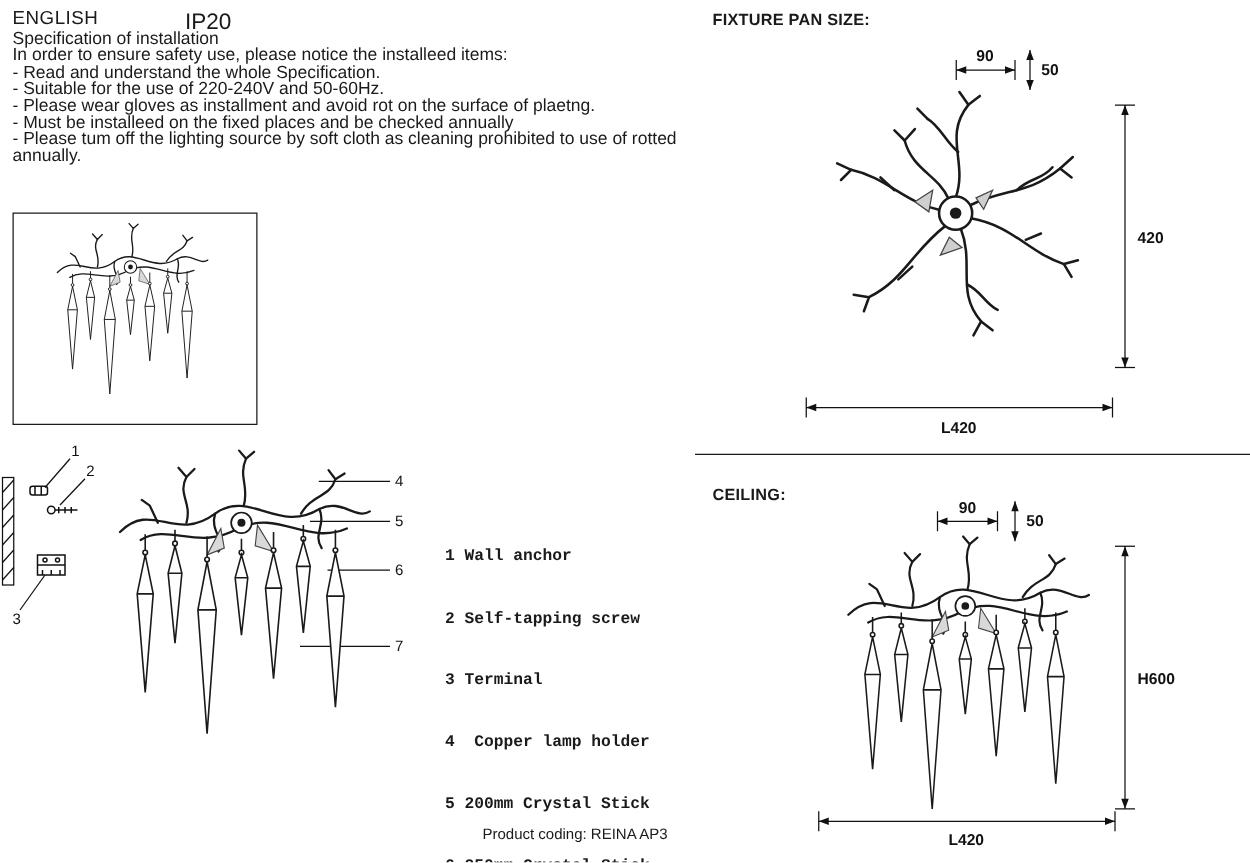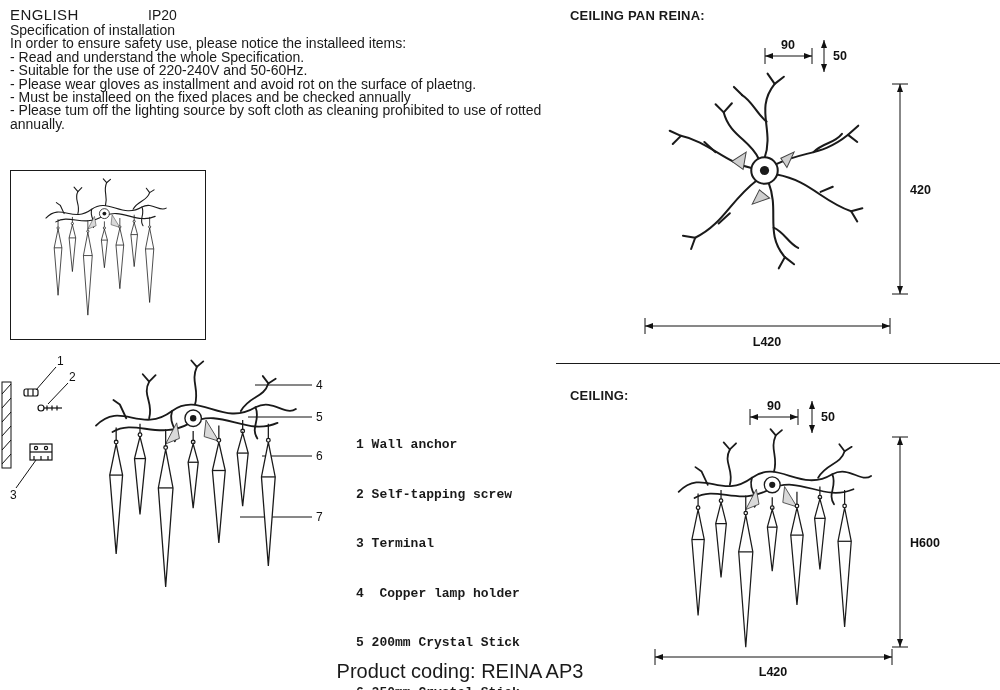--- a/index.html
+++ b/index.html
@@ -1,30 +1,30 @@
 <!DOCTYPE html>
 <html><head>
 <meta charset="utf-8">
 <style>
   * { margin:0; padding:0; box-sizing:border-box; }
   html,body { background:#fff; }
   body { font-family:"Liberation Sans", sans-serif; color:#1a1a1a; }
   .page { position:relative; width:1000px; height:690px; background:#ffffff; overflow:hidden; }
   .abs { position:absolute; }
   .lang-label { left:10px; top:6px; font-size:15px; letter-spacing:.4px; }
-  .ip-label { left:148px; top:7px; font-size:14px; }
+  .ip-label { left:148px; top:7px; font-size:18px; }
   .spec-block { left:10px; top:24px; width:545px; font-size:14px; line-height:13.4px; }
   .product-box { left:10px; top:170px; width:196px; height:170px; border:1px solid #1a1a1a; }
   .parts-list { left:356px; top:404px; font-family:"Liberation Mono", monospace;
                 font-weight:bold; font-size:13px; line-height:16.5px; white-space:pre; }
   .section-title { font-weight:bold; font-size:13px; letter-spacing:.2px; }
   .ceiling-title { left:570px; top:8px; }
   .fixture-title { left:570px; top:388px; }
   .divider { left:556px; top:363px; width:444px; height:0; border-top:1px solid #1a1a1a; }
-  .coding { left:0; top:660px; width:920px; text-align:center; font-size:20px; }
+  .coding { left:0; top:660px; width:920px; text-align:center; font-size:12px; }
   svg { display:block; }
   svg text { font-family:"Liberation Sans", sans-serif; fill:#111; }
   .dim-text { font-size:12.5px; font-weight:bold; }
   .callout-num { font-size:12px; }
   .dimline { stroke:#111; stroke-width:1; fill:none; }
   .dimarrow { fill:#111; stroke:none; }
   .hw { stroke:#111; stroke-width:1.2; fill:#fff; }
 </style>
 </head>
 <body>
@@ -187,21 +187,21 @@
   <div class="abs parts-list">
     <div>1 Wall anchor</div>
     <div>2 Self-tapping screw</div>
     <div>3 Terminal</div>
     <div>4  Copper lamp holder</div>
     <div>5 200mm Crystal Stick</div>
     <div>6 250mm Crystal Stick</div>
     
   </div>
 
-  <div class="abs section-title ceiling-title">CEILING PAN REINA:</div>
+  <div class="abs section-title ceiling-title">FIXTURE PAN SIZE:</div>
 
   <svg class="abs" style="left:560px;top:26px" width="440" height="330" viewBox="0 0 440 330">
     <use href="#chand-top" x="72" y="12" width="265" height="265"></use>
     <g>
       <line class="dimline" x1="205" y1="22" x2="205" y2="38"></line>
       <line class="dimline" x1="252" y1="22" x2="252" y2="38"></line>
       <line class="dimline" x1="205" y1="30" x2="252" y2="30"></line>
       <polygon class="dimarrow" points="205,30 213,27 213,33"></polygon>
       <polygon class="dimarrow" points="252,30 244,27 244,33"></polygon>
       <text class="dim-text" x="228" y="23" text-anchor="middle">90</text>

